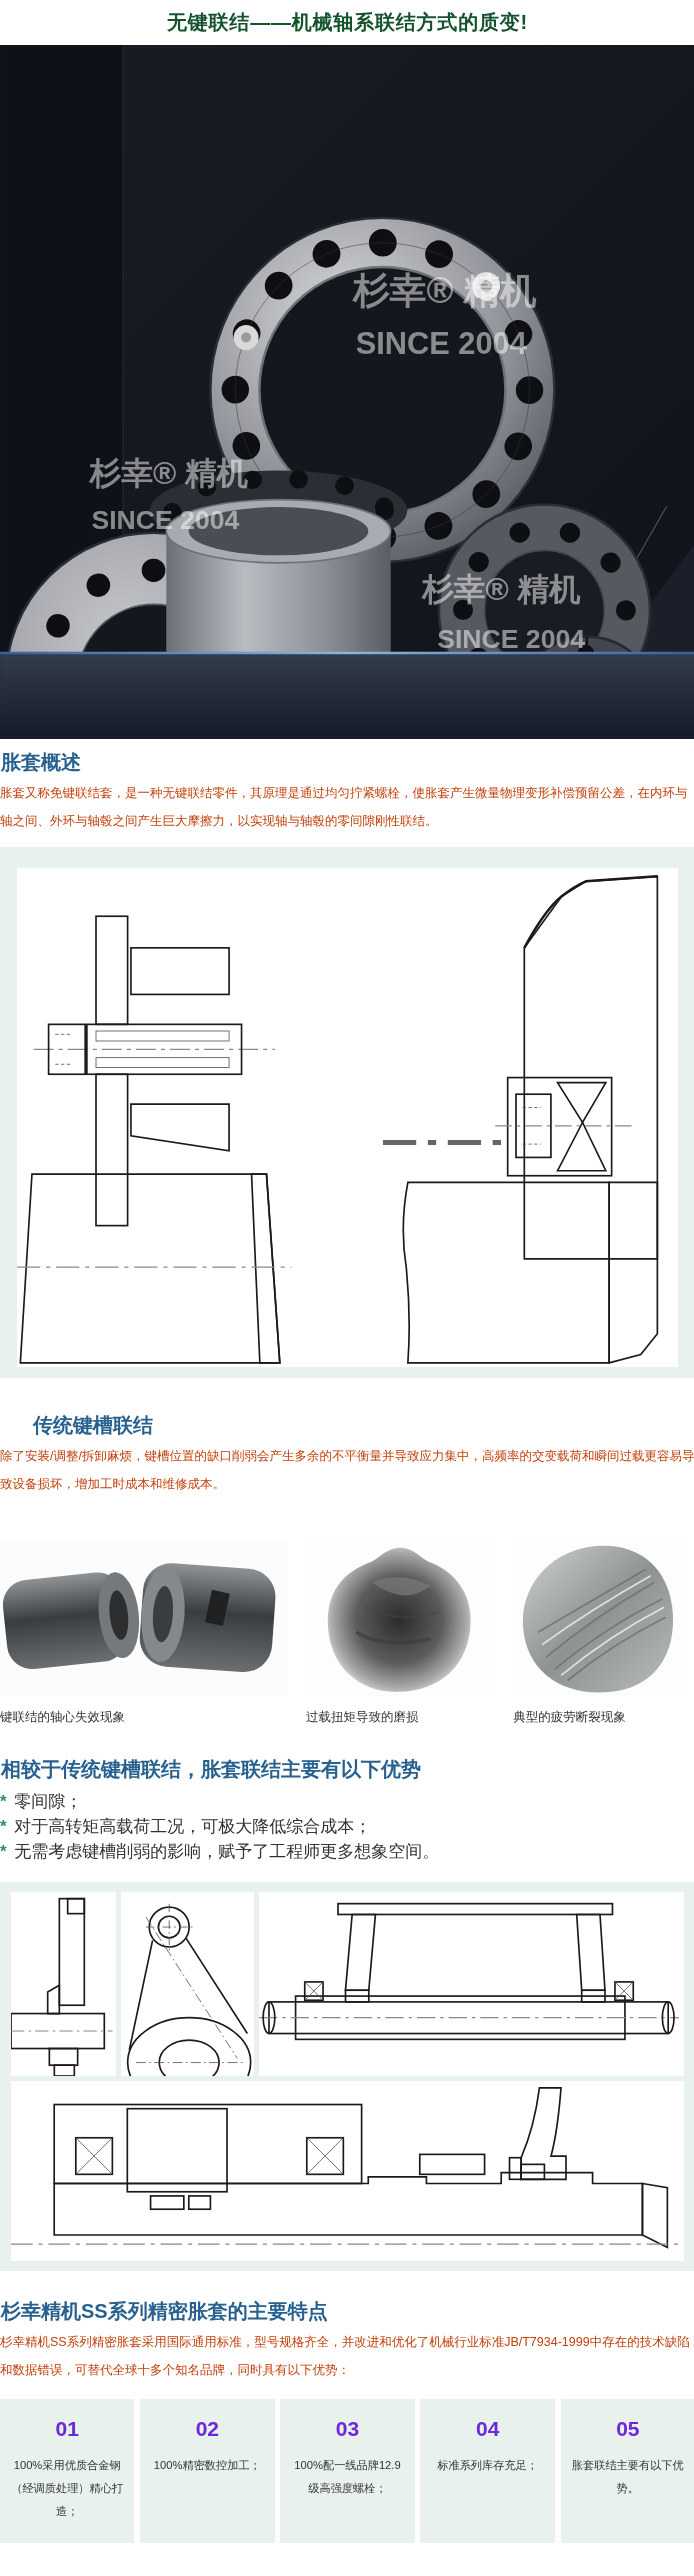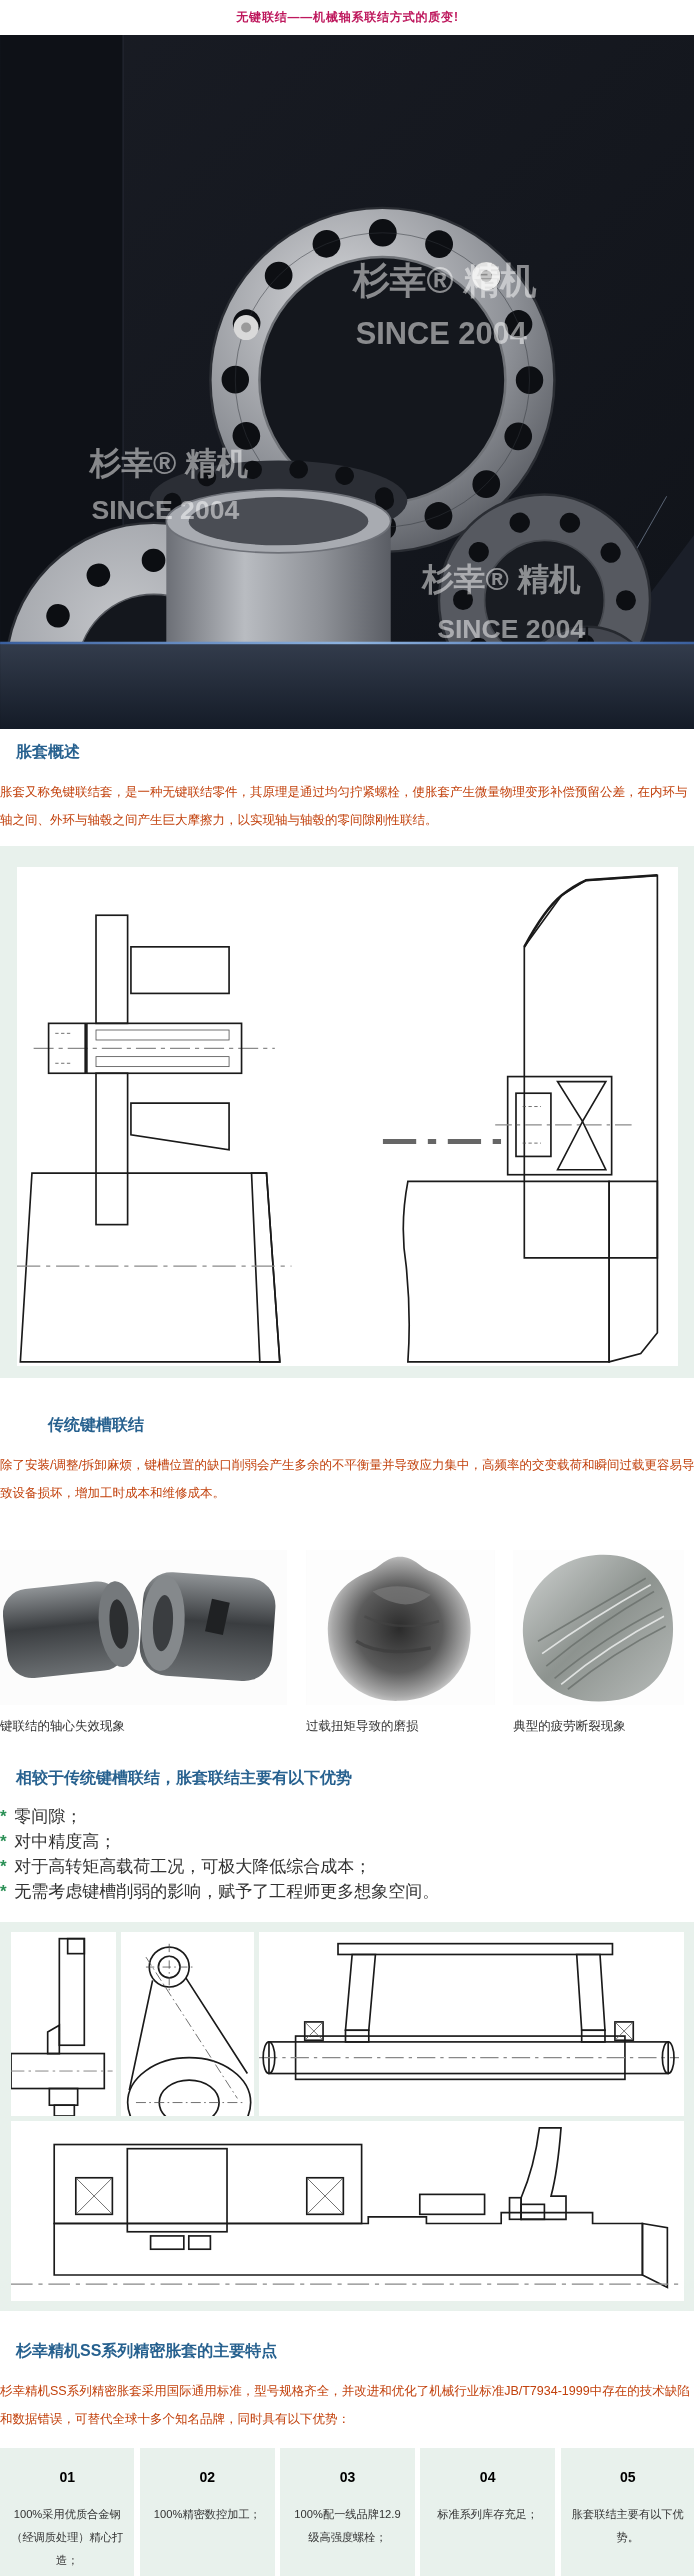--- a/index.html
+++ b/index.html
@@ -1,26 +1,26 @@
 <!DOCTYPE html>
 <html style="font-size:13.3px"><head>
 <meta charset="utf-8">
 <style>
   html,body{margin:0;padding:0;}
   body{
     width:695px;height:2576px;overflow:hidden;background:#fff;
     font-family:"Liberation Sans","DejaVu Sans",sans-serif;color:#333;
   }
   .page-title{
-    text-align:center;font-size:12px;font-weight:bold;color:#be185d;
+    text-align:center;font-size:20px;font-weight:bold;color:#14532d;
     padding:9.1px 0 9.1px;letter-spacing:0.8px;
   }
   .hero{display:block;width:695px;height:694px;}
   .section-heading{
-    font-size:16px;font-weight:bold;color:#27618f;margin:16px;line-height:20px;
+    font-size:20px;font-weight:bold;color:#27618f;margin:1px;line-height:20px;
   }
   .body-text{font-size:12.5px;line-height:28px;color:#c2410c;margin:6.6px 0 0;}
   .mt-overview{margin-top:13.3px;}
   .drawing-box{background:#e8f1ec;padding:21px 16.6px 11.6px;margin-top:11.6px;}
   .panel-white{background:#fff;}
   .mt-trad{margin-top:37px;padding-left:32px;}
   .failures{display:flex;margin-top:43px;}
   .failure{text-align:left;}
   .failure-img{display:block;background:#fbfbfb;}
   .f1{width:287px;}
@@ -36,21 +36,21 @@
   .db2-row .panel-white{margin-right:5px;}
   .db2-row .panel-white:last-child{margin-right:0;}
   .db2-bottom{margin-top:5px;}
   .mt-ss{margin-top:30px;}
   .features{display:flex;margin-top:15px;}
   .feature-card{
     flex:1;background:#e8f1ec;text-align:center;
     padding:16.6px 9.1px 20px;margin-right:5.8px;
   }
   .feature-card:last-child{margin-right:0;}
-  .feature-number{color:#000000;font-size:14px;font-weight:bold;line-height:25px;}
+  .feature-number{color:#6d28d9;font-size:21px;font-weight:bold;line-height:25px;}
   .feature-text{font-size:11.2px;line-height:23px;color:#333;margin-top:13.3px;}
   svg{display:block;}
   .dwg-stroke{stroke:#1a1a1a;stroke-width:2;fill:none;}
   .dwg-thin{stroke:#555;stroke-width:1;fill:none;}
 </style>
 </head>
 <body>
 
 <div class="page-title">无键联结——机械轴系联结方式的质变!</div>
 
@@ -263,21 +263,20 @@
           <path d="M58,162 Q115,115 182,80"></path>
       </g>
     </svg>
     <div class="failure-caption">典型的疲劳断裂现象</div>
   </div>
 </div>
 
 <h2 class="section-heading mt-adv">相较于传统键槽联结，胀套联结主要有以下优势</h2>
 <ul class="adv-list">
   <li><span class="adv-marker">*</span><span>零间隙；</span></li>
-  <li><span class="adv-marker">*</span><span>对中精度高；</span></li>
   <li><span class="adv-marker">*</span><span>对于高转矩高载荷工况，可极大降低综合成本；</span></li>
   <li><span class="adv-marker">*</span><span>无需考虑键槽削弱的影响，赋予了工程师更多想象空间。</span></li>
 </ul>
 
 <div class="drawing-box2">
   <div class="db2-row">
     <div class="panel-white">
       <svg viewBox="0 0 126 221" width="105" height="184">
         <defs>
           <pattern id="hatch2" width="8" height="8" patternTransform="rotate(45)" patternUnits="userSpaceOnUse">

